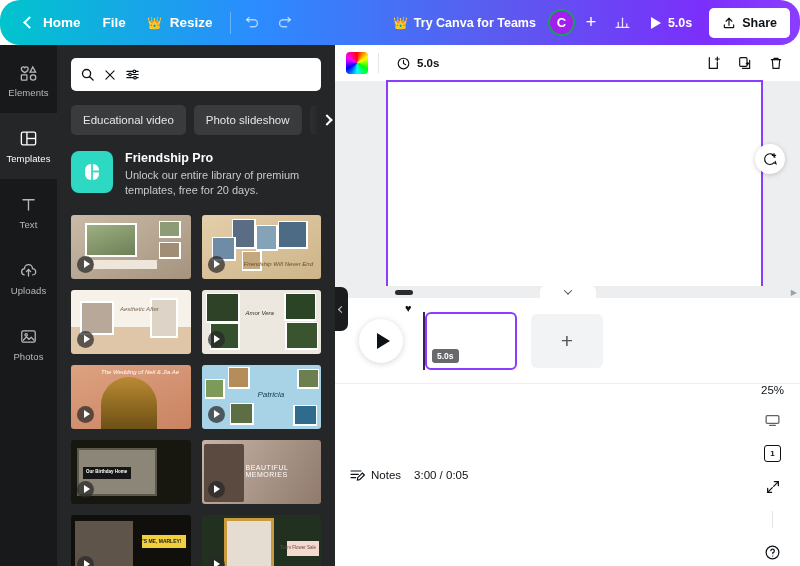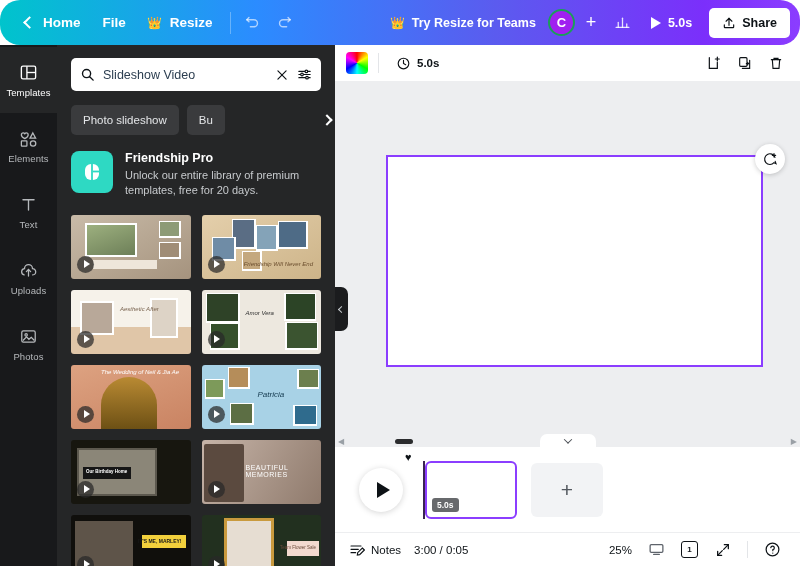--- a/index.html
+++ b/index.html
@@ -230,21 +230,21 @@
     margin-left: 14px; cursor: pointer; color: #53585F; font-size: 21px; font-weight: 300;
   }
 
   
   .status {
     flex: 0 0 34px; display: flex; align-items: center;
     padding: 0 14px; gap: 13px; border-top: 1px solid #EDEEF0;
     font-size: 11.5px; color: #0D1216;
   }
   .st-item { display:flex; align-items:center; gap:6px; cursor:pointer; }
-  .st-right { margin-left: auto; display: flex; align-items: center; gap: 11px; }
+  .st-right { margin-left: auto; display: flex; align-items: center; gap: 11px; flex-direction: column; }
   .zoom-v { font-size: 11.5px; cursor: pointer; }
   .st-div { width:1px; height:17px; background:#E3E5E8; }
   .pgbox {
     width:17px;height:17px;border:1.5px solid #0D1216;border-radius:3px;
     display:flex;align-items:center;justify-content:center;font-size:8px;font-weight:bold;
   }
 </style>
 </head>
 <body>
 
@@ -274,21 +274,21 @@
         <svg width="17" height="17" viewBox="0 0 24 24" fill="none" stroke="rgba(255,255,255,0.62)" stroke-width="2" stroke-linecap="round">
           <path d="M20 8 H10 a5 5 0 0 0 0 10 H15"></path>
             <polyline points="17,5 20,8 17,11"></polyline>
         </svg>
       </div>
     </div>
 
     <div class="hdr-right">
       <div class="teams-btn">
         <span class="crown">👑</span>
-        <span>Try Resize for Teams</span>
+        <span>Try Canva for Teams</span>
       </div>
       <div class="avatar">
         <span>C</span>
       </div>
       <div class="plus-btn">
         <span>+</span>
       </div>
       <div class="icon-btn">
         <svg width="17" height="17" viewBox="0 0 24 24" fill="none" stroke="rgba(255,255,255,0.85)" stroke-width="1.8" stroke-linecap="round">
           <line x1="6" y1="19" x2="6" y2="12"></line>
@@ -306,37 +306,37 @@
           <path d="M12 16 V4"></path>
             <polyline points="7,9 12,4 17,9"></polyline>
             <path d="M4 15 v4 a1 1 0 0 0 1 1 h14 a1 1 0 0 0 1-1 v-4"></path>
         </svg>
         <span>Share</span>
       </div>
     </div>
   </div>
 
   <div class="rail">
-    <div class="rail-item active">
-      <svg width="19" height="19" viewBox="0 0 24 24" fill="none" stroke="currentColor" stroke-width="1.7">
-        <rect x="3" y="4" width="18" height="16" rx="2"></rect>
-          <line x1="10" y1="4" x2="10" y2="20"></line>
-          <line x1="10" y1="12" x2="21" y2="12"></line>
-      </svg>
-      <span class="rail-label">Templates</span>
-    </div>
     <div class="rail-item">
       <svg width="21" height="19" viewBox="0 0 26 24" fill="none" stroke="currentColor" stroke-width="1.6">
         <path d="M4 7.5c0-1.4 1.1-2.5 2.4-2.5 0.9 0 1.5 0.5 1.9 1 0.4-0.5 1-1 1.9-1C11.5 5 12.6 6.1 12.6 7.5c0 2.3-4.3 4.6-4.3 4.6S4 9.8 4 7.5z"></path>
         <path d="M18.5 5 L22 11.5 H15 Z"></path>
         <rect x="4" y="15" width="7" height="6.5" rx="0.7"></rect>
         <circle cx="18.8" cy="18.3" r="3.4"></circle>
       </svg>
       <span class="rail-label">Elements</span>
     </div>
+    <div class="rail-item active">
+      <svg width="19" height="19" viewBox="0 0 24 24" fill="none" stroke="currentColor" stroke-width="1.7">
+        <rect x="3" y="4" width="18" height="16" rx="2"></rect>
+          <line x1="10" y1="4" x2="10" y2="20"></line>
+          <line x1="10" y1="12" x2="21" y2="12"></line>
+      </svg>
+      <span class="rail-label">Templates</span>
+    </div>
     <div class="rail-item">
       <svg width="19" height="19" viewBox="0 0 24 24" fill="none" stroke="currentColor" stroke-width="1.7" stroke-linecap="round">
         <line x1="5" y1="6" x2="19" y2="6"></line>
           <line x1="12" y1="6" x2="12" y2="19"></line>
       </svg>
       <span class="rail-label">Text</span>
     </div>
     <div class="rail-item">
       <svg width="21" height="19" viewBox="0 0 24 24" fill="none" stroke="currentColor" stroke-width="1.6" stroke-linecap="round">
         <path d="M6.5 17.5 A4 4 0 0 1 7 9.6 A5 5 0 0 1 17 9.6 A3.9 3.9 0 0 1 17.3 17.5"></path>
@@ -355,21 +355,20 @@
     </div>
   </div>
 
   <div class="panel">
     <div class="search-wrap">
       <div class="search-box">
         <svg width="15" height="15" viewBox="0 0 24 24" fill="none" stroke="#0D1216" stroke-width="2.2" stroke-linecap="round">
           <circle cx="10.5" cy="10.5" r="6.5"></circle>
             <line x1="15.5" y1="15.5" x2="21" y2="21"></line>
         </svg>
-        <input class="search-input" value="Slideshow Video" placeholder="Search templates" style="">
         <span class="sx">
           <svg width="14" height="14" viewBox="0 0 24 24" stroke="#0D1216" stroke-width="2" stroke-linecap="round">
             <line x1="5" y1="5" x2="19" y2="19"></line>
               <line x1="19" y1="5" x2="5" y2="19"></line>
           </svg>
         </span>
         <span class="sx">
           <svg width="15" height="15" viewBox="0 0 24 24" fill="none" stroke="#0D1216" stroke-width="1.9" stroke-linecap="round">
             <line x1="3" y1="7" x2="21" y2="7"></line>
               <line x1="3" y1="12" x2="21" y2="12"></line>
@@ -377,20 +376,23 @@
             <circle cx="15" cy="7" r="2.1" fill="#fff"></circle>
               <circle cx="8" cy="12" r="2.1" fill="#fff"></circle>
               <circle cx="16" cy="17" r="2.1" fill="#fff"></circle>
           </svg>
         </span>
       </div>
     </div>
 
     <div class="pills">
       <div class="pill">
+        <span>Educational video</span>
+      </div>
+      <div class="pill">
         <span>Photo slideshow</span>
       </div>
       <div class="pill">
         <span>Bu</span>
       </div>
       <div class="pill-fade">
         <span class="chev-r"></span>
       </div>
     </div>
 

